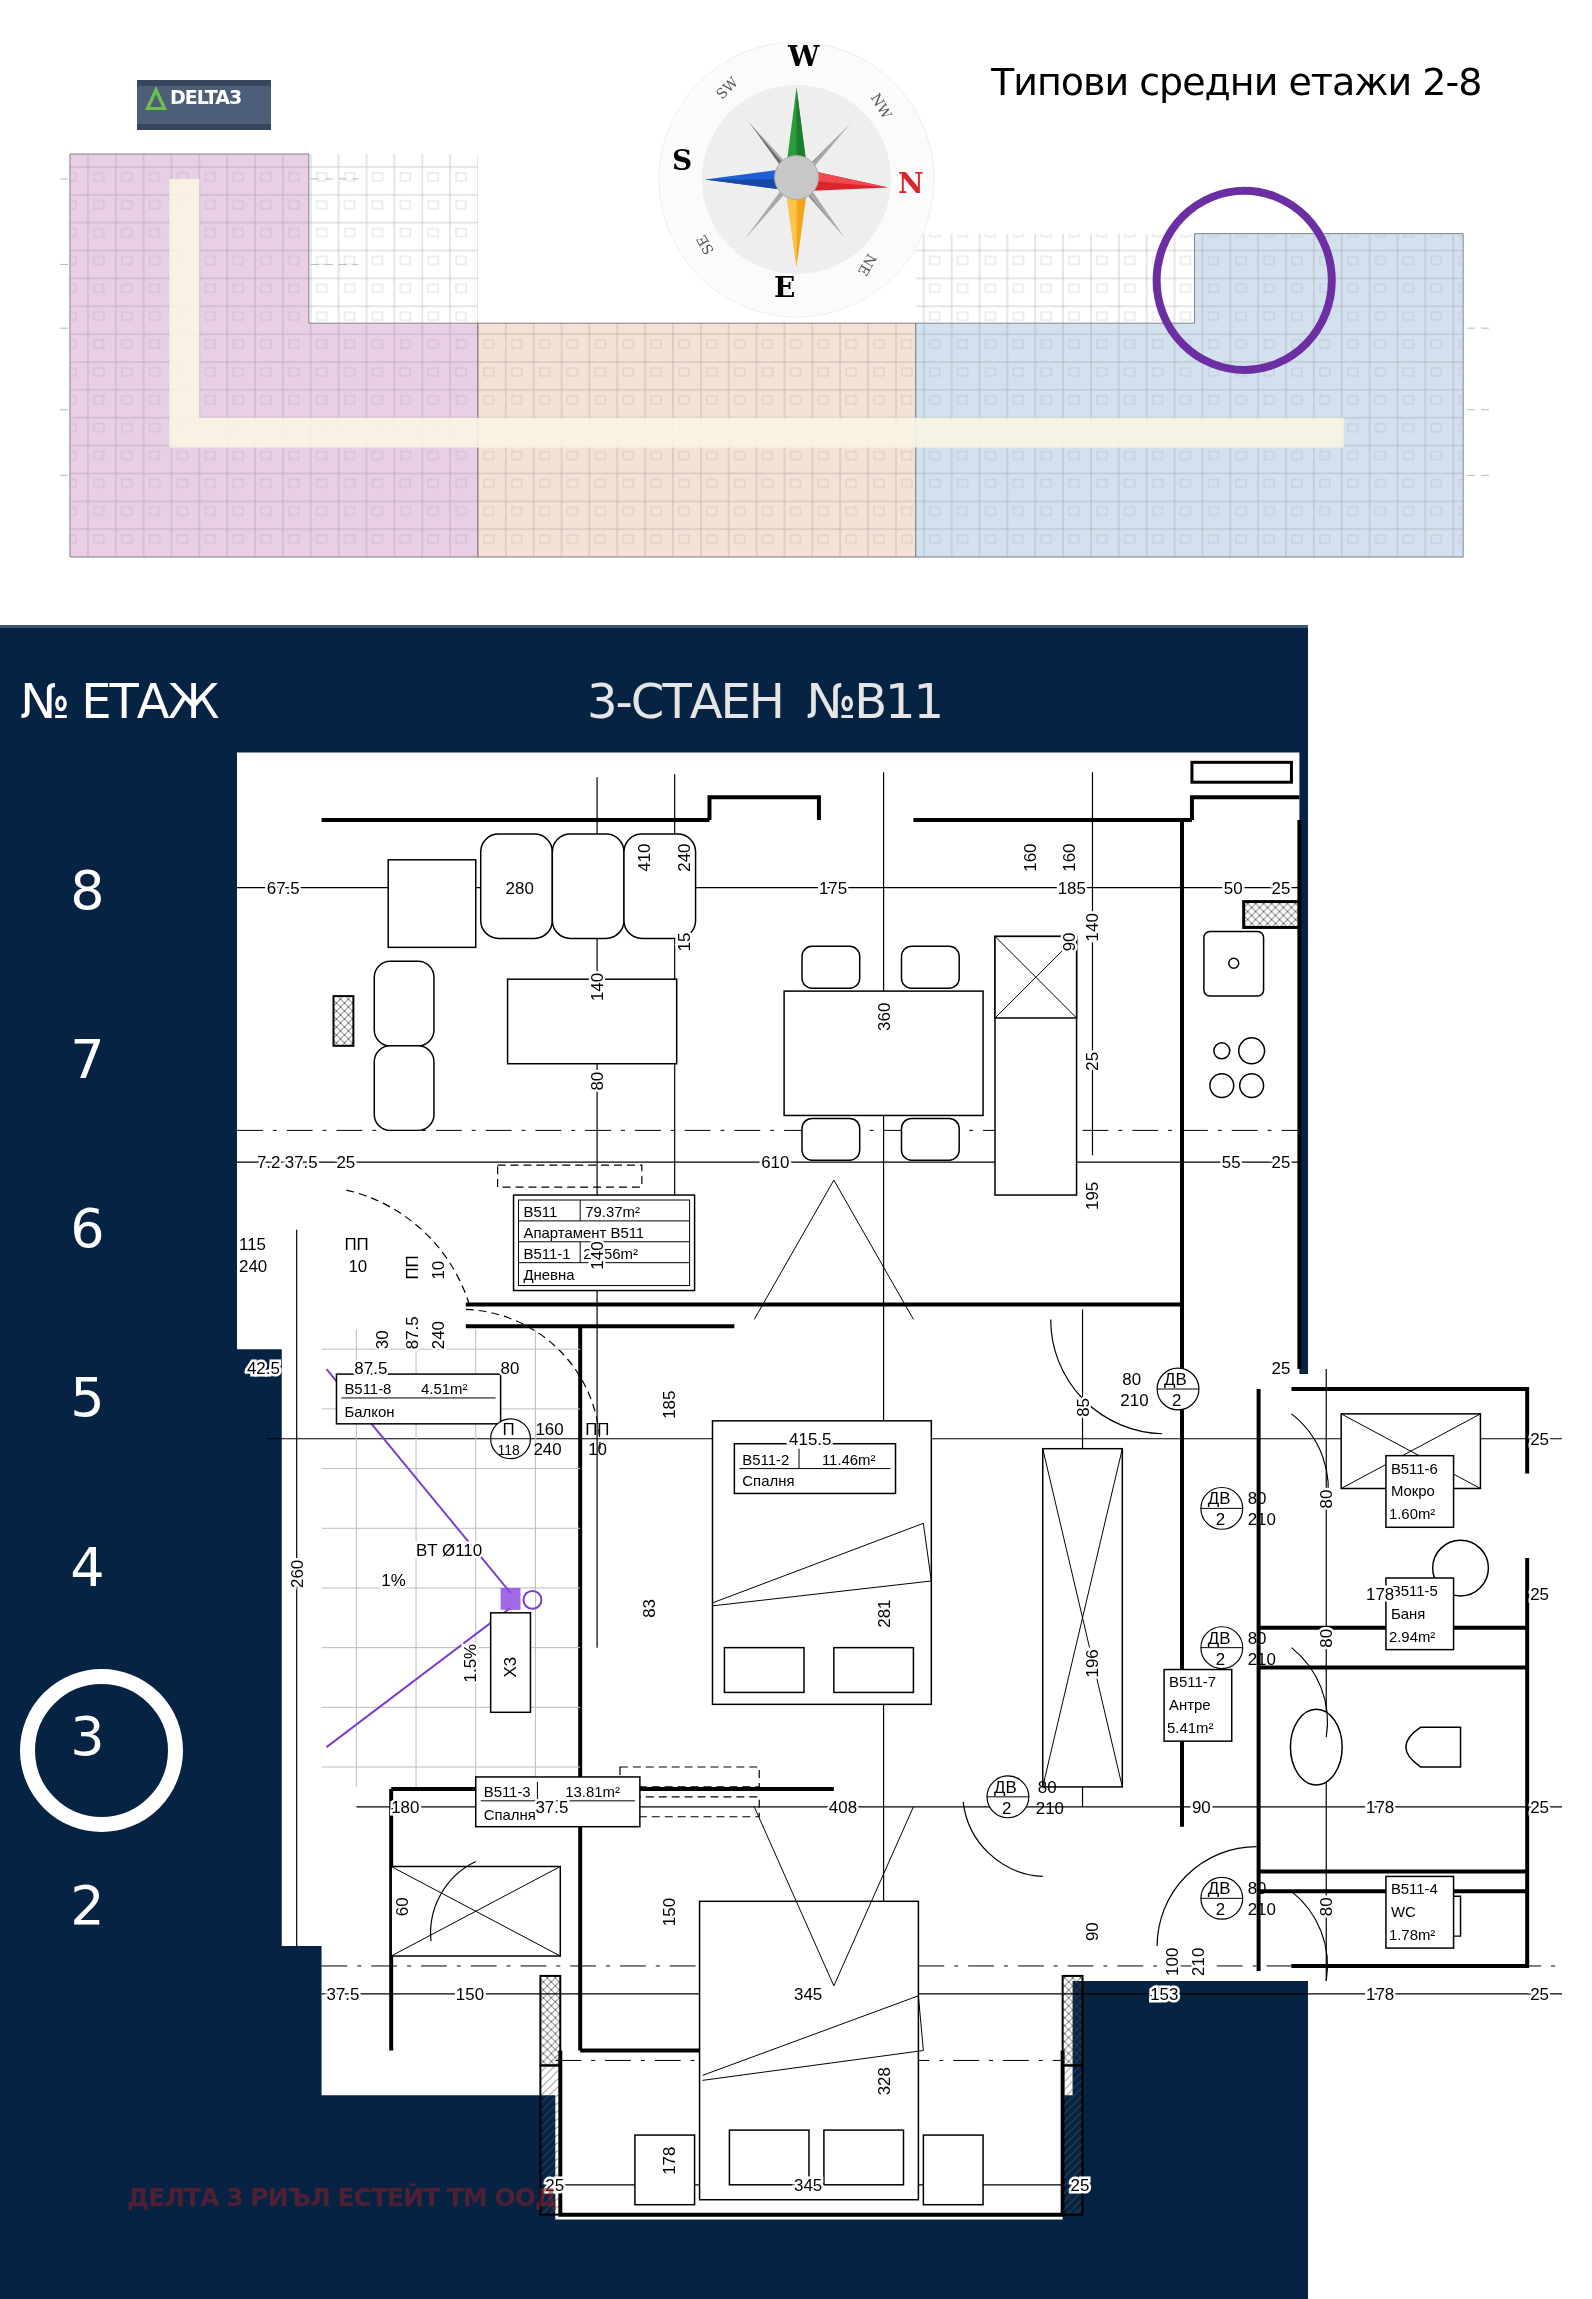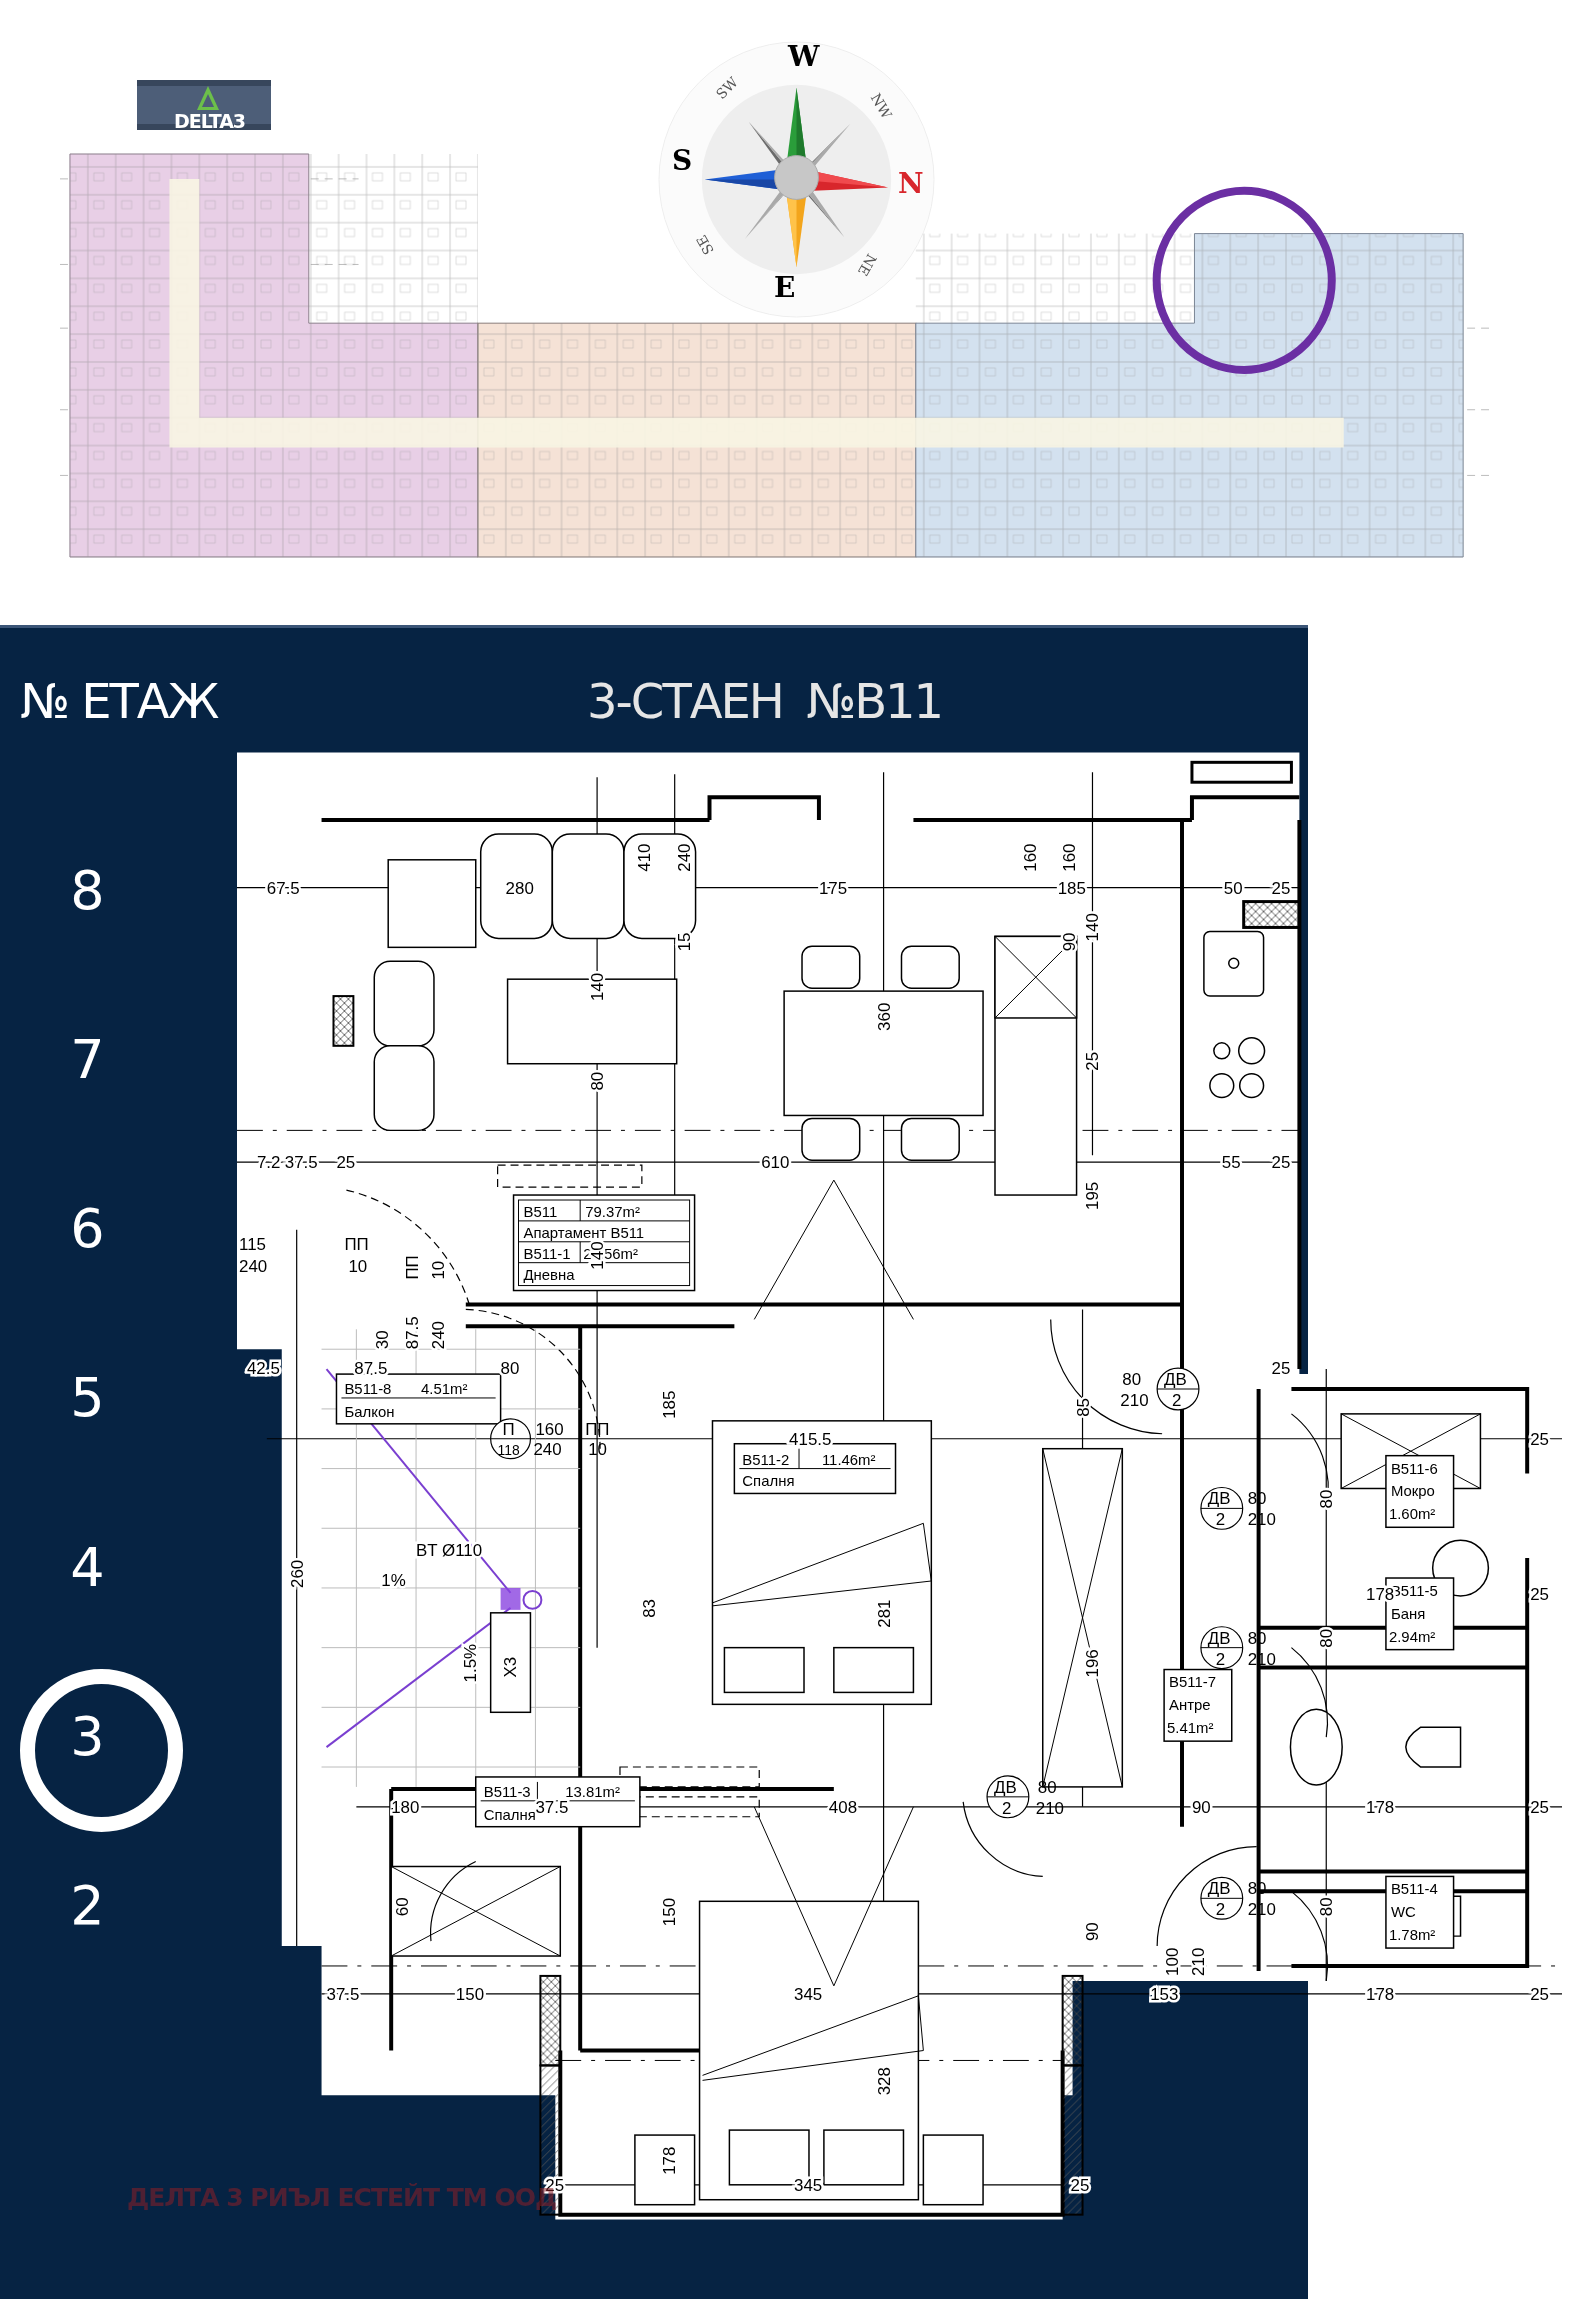--- a/index.html
+++ b/index.html
@@ -2,21 +2,21 @@
 <html><head>
 <meta charset="utf-8">
 <style>
   * { box-sizing: border-box; margin: 0; padding: 0; }
   html, body { width: 1592px; height: 2299px; overflow: hidden; background: #fff; }
   body { position: relative; font-family: "DejaVu Sans", sans-serif; }
 
   
   #top { position: absolute; left: 0; top: 0; width: 1592px; height: 625px; background: #fff; }
   .logo { position: absolute; left: 137px; top: 80px; width: 134px; height: 50px; background: #4d5e78;
-          border-top: 6px solid #37465c; border-bottom: 6px solid #37465c; display:flex; align-items:center; padding-left: 8px; flex-direction: column; }
+          border-top: 6px solid #37465c; border-bottom: 6px solid #37465c; display:flex; padding-left: 8px; }
   .logo .tri { width: 0; height: 0; border-left: 11px solid transparent; border-right: 11px solid transparent; border-bottom: 24px solid #6cc04a; position: relative; }
   .logo .tri::after { content:""; position:absolute; left:-6px; top:8px; border-left: 6px solid transparent; border-right: 6px solid transparent; border-bottom: 13px solid #4d5e78; }
   .logo .txt { color: #fff; font-family: "DejaVu Sans", sans-serif; font-weight: bold; font-size: 19px; letter-spacing: -1px; margin-left: 3px; }
 
   .compass { position: absolute; left: 657px; top: 40px; width: 279px; height: 279px; }
   .compass .lbl { position: absolute; font-family: "DejaVu Serif", serif; font-weight: bold; font-size: 28px; }
   .compass .ilbl { position: absolute; font-family: "DejaVu Serif", serif; font-size: 14px; color: #555; }
 
   .floor-type-title { position: absolute; left: 991px; top: 60px; font-family: "DejaVu Sans", sans-serif; font-size: 38px; color: #000; letter-spacing: -1px; }
 
@@ -76,20 +76,21 @@
     <span class="lbl" style="left:131px;top:0px;color:#000;">W</span>
     <span class="lbl" style="left:15px;top:104px;color:#000;">S</span>
     <span class="lbl" style="left:241px;top:127px;color:#d8262c;">N</span>
     <span class="lbl" style="left:117px;top:231px;color:#000;">E</span>
     <span class="ilbl" style="left:58px;top:40px;transform:rotate(-45deg);">SW</span>
     <span class="ilbl" style="left:211px;top:58px;transform:rotate(60deg);">NW</span>
     <span class="ilbl" style="left:38px;top:197px;transform:rotate(-120deg);">SE</span>
     <span class="ilbl" style="left:199px;top:217px;transform:rotate(120deg);">NE</span>
   </div>
 
+  <div class="floor-type-title">Типови средни етажи 2-8</div>
 
   <div class="overview">
     <svg width="1433" height="438" viewBox="0 0 1440 440">
       <defs>
         <pattern id="grid" width="28" height="28" patternUnits="userSpaceOnUse">
           <rect width="28" height="28" fill="none" stroke="#8c8c8c" stroke-width="0.8"></rect>
           <rect x="6" y="6" width="10" height="8" fill="none" stroke="#999" stroke-width="0.6"></rect>
         </pattern>
       </defs>
 

